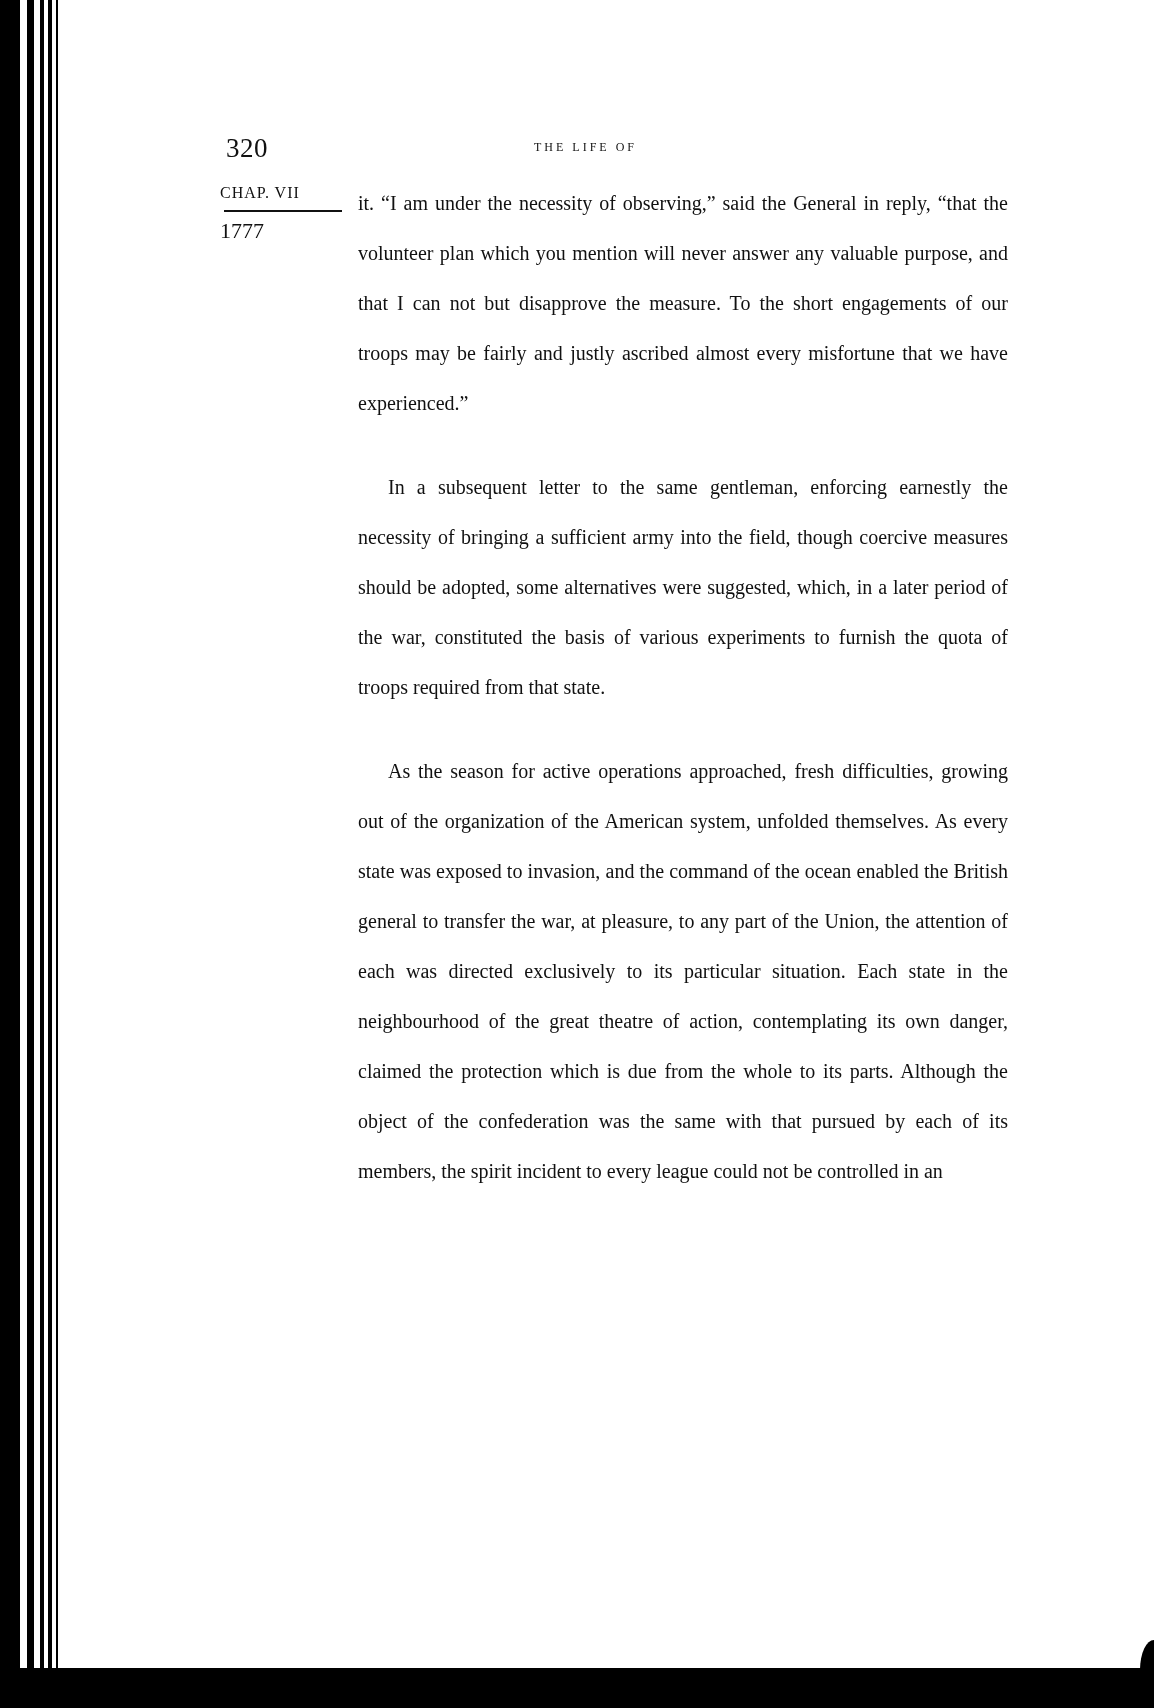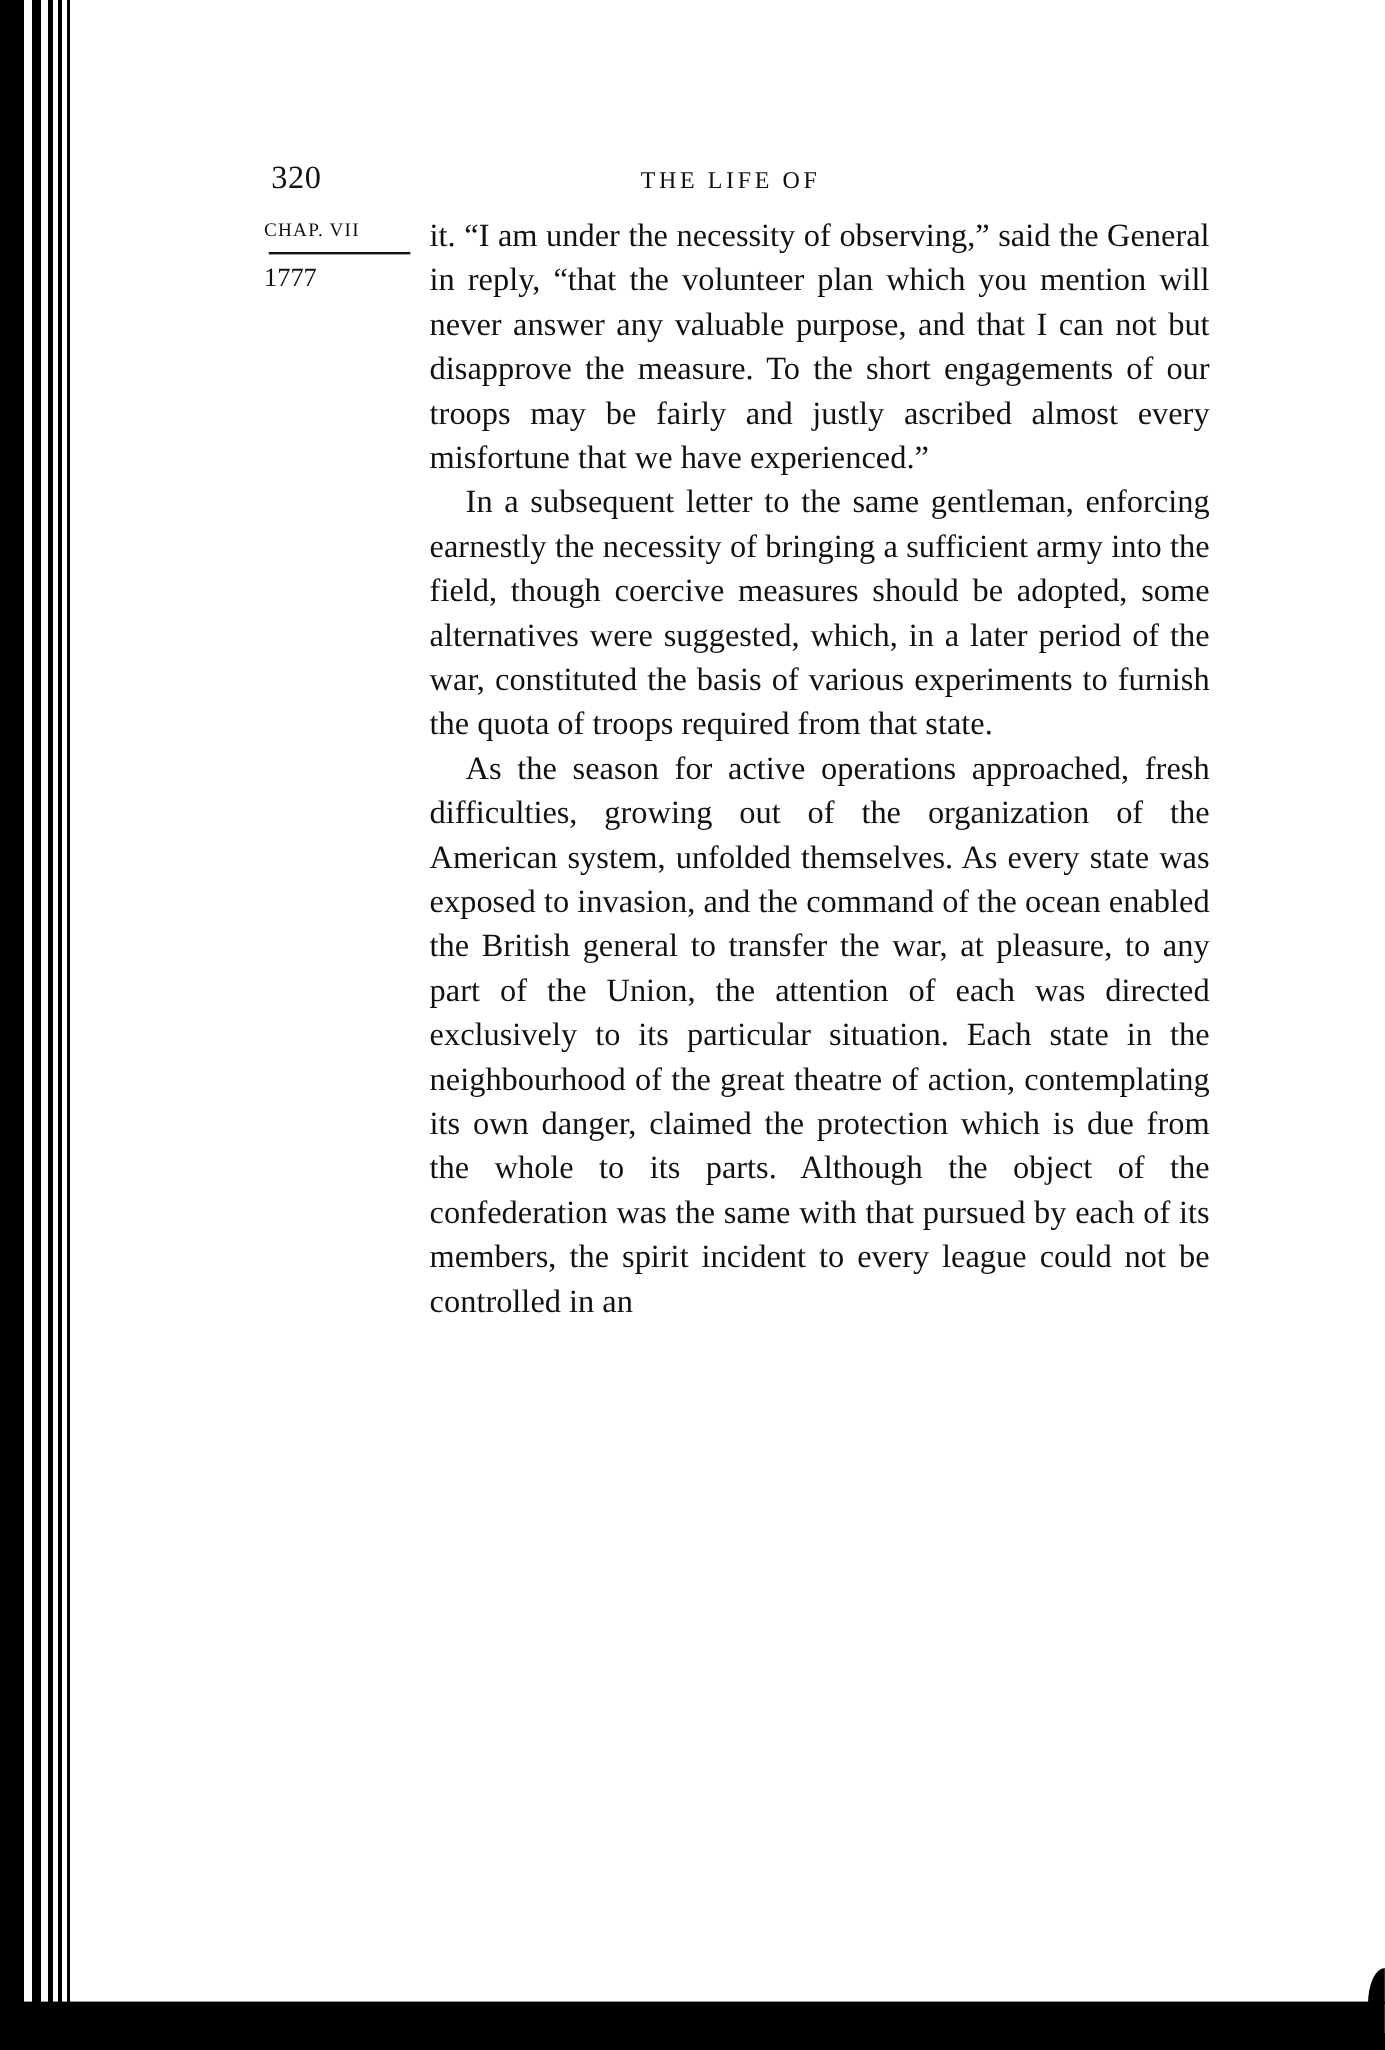--- a/index.html
+++ b/index.html
@@ -24,40 +24,40 @@
     }
     .corner-curl {
       position: absolute; right: 0; bottom: 38px; width: 14px; height: 30px;
       background: #000; border-top-left-radius: 14px 30px;
     }
     .folio {
       position: absolute; left: 226px; top: 133px; font-size: 27px;
       letter-spacing: 0.5px;
     }
     .running-head {
-      position: absolute; left: 534px; top: 140px; font-size: 20px;
+      position: absolute; left: 534px; top: 140px; font-size: 12px;
       letter-spacing: 3px; font-variant: small-caps;
     }
     .margin-note {
       position: absolute; left: 220px; top: 184px; width: 124px; text-align: center;
     }
     .margin-chap {
       font-size: 16px; letter-spacing: 1px; font-variant: small-caps; text-align: left;
       padding-right: 2px;
     }
     .margin-rule {
       height: 2px; background: #111; margin: 8px 0 6px 4px; width: 118px;
     }
     .margin-year { font-size: 22px; text-align: left; padding-right: 30px; }
     .body-text {
       position: absolute; left: 358px; top: 178px; width: 650px;
-      font-size: 27px; line-height: 37px; text-align: justify;
+      font-size: 20px; line-height: 50px; text-align: justify;
     }
     .body-text p { margin: 0; text-indent: 0; }
-    .body-text p + p { text-indent: 30px; }
+    .body-text p + p { text-indent: 30px; margin-top: 34px; }
   </style>
 </head>
 <body>
 
 <div class="binding"></div>
 <div class="bottom-bar"></div>
 <div class="corner-curl"></div>
 
 <div class="folio">320</div>
 <div class="running-head">THE LIFE OF</div>

